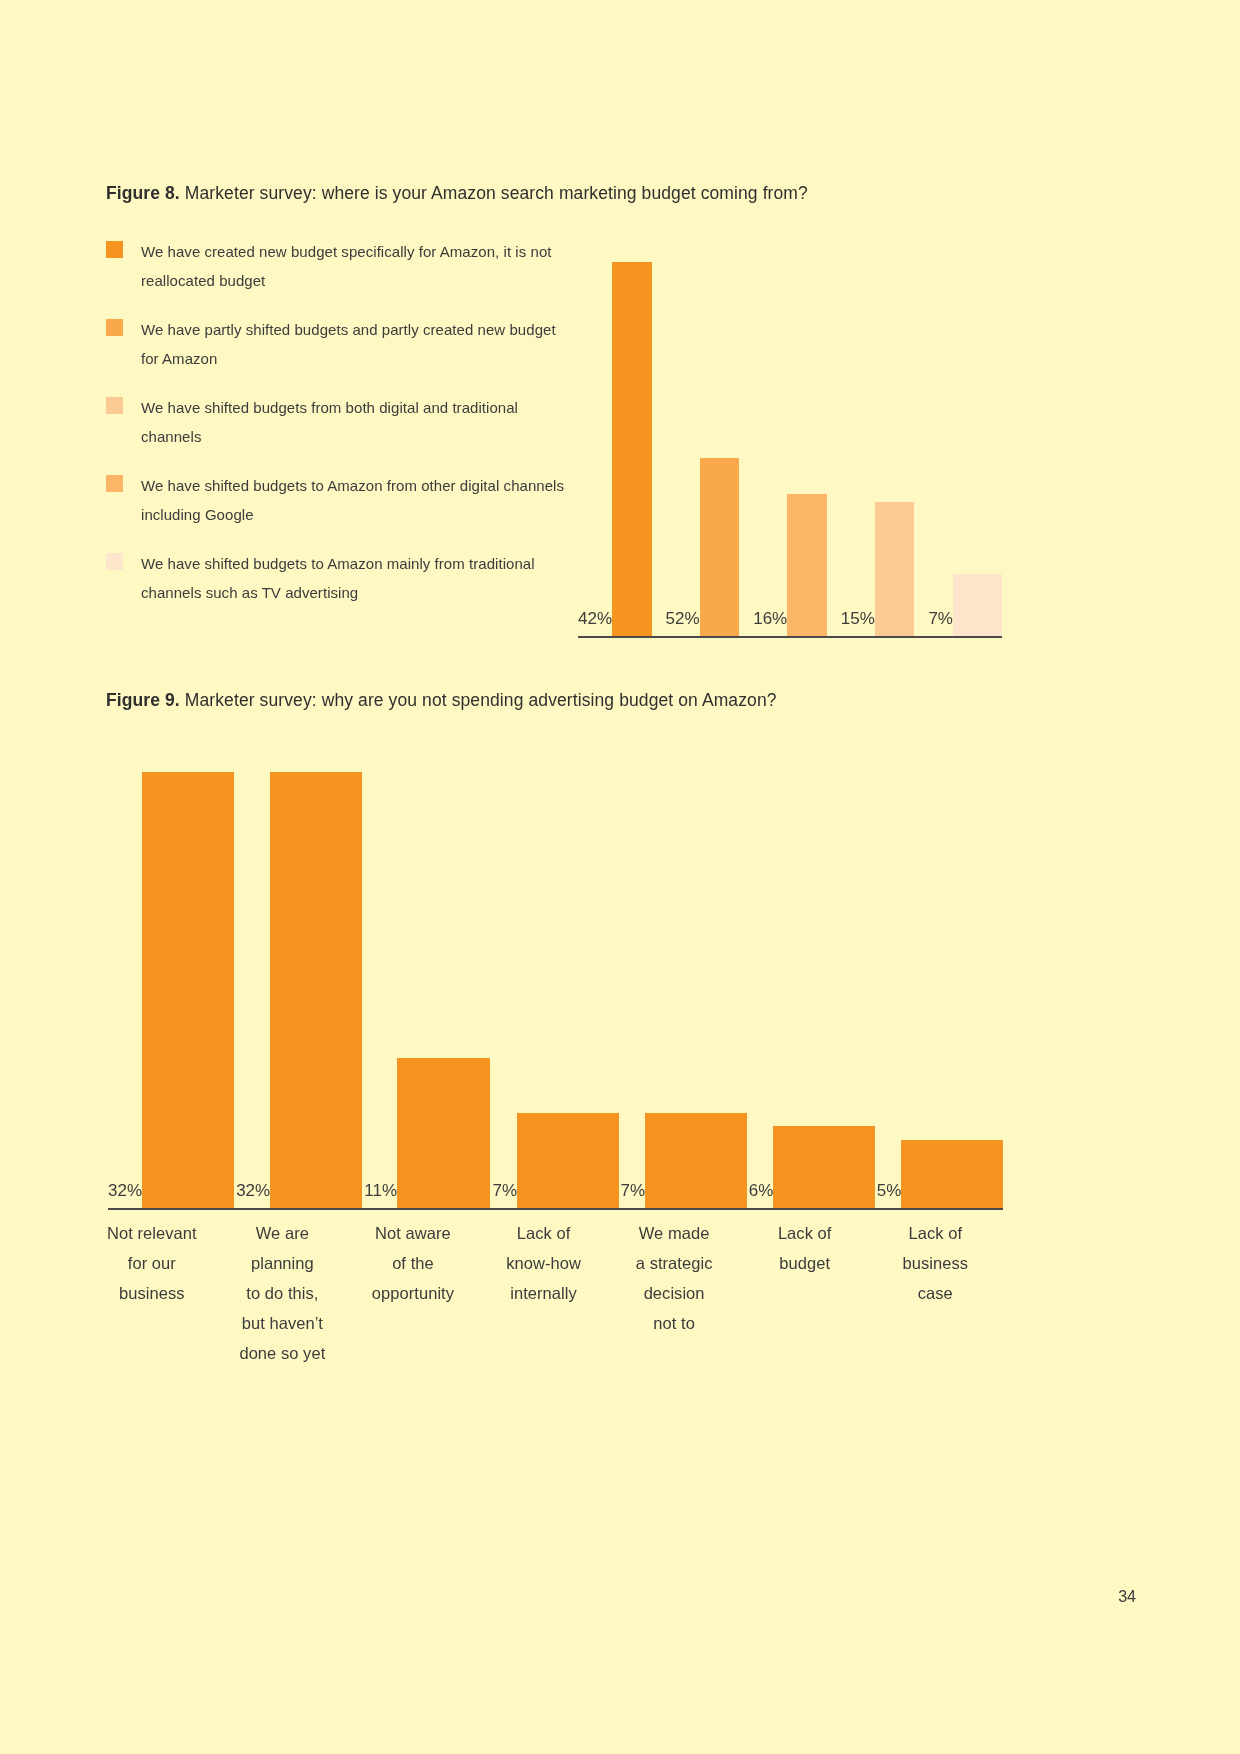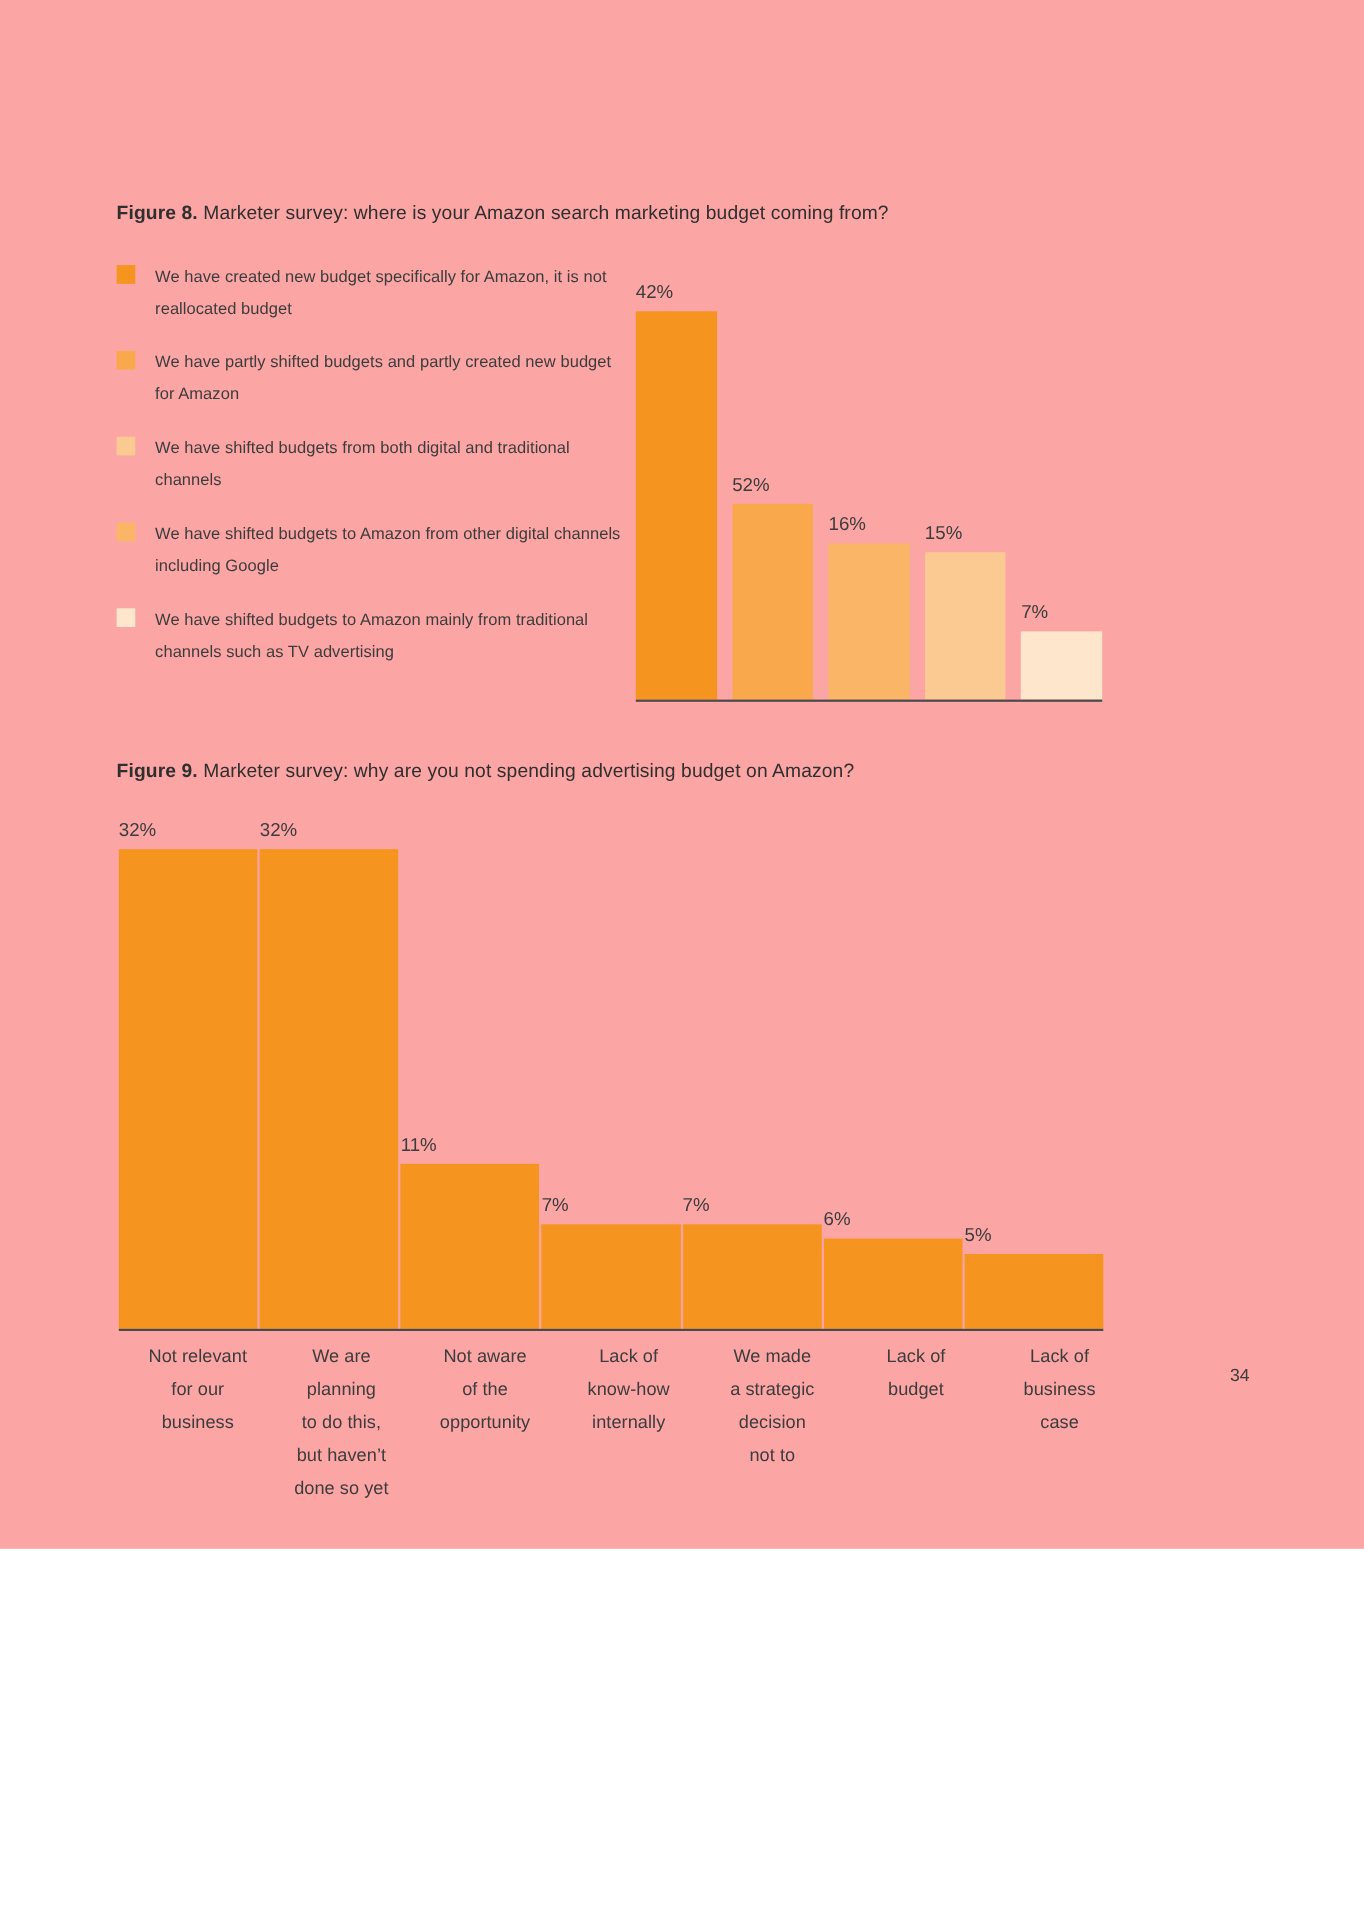--- a/index.html
+++ b/index.html
@@ -3,21 +3,21 @@
 <meta charset="utf-8">
 <style>
   * { box-sizing: border-box; margin: 0; padding: 0; }
   html, body {
     width: 1240px; height: 1754px;
     background: #ffffff;
     font-family: "Liberation Sans", sans-serif;
     color: #3b3b3b;
     overflow: hidden;
   }
-  .page { position: relative; width: 1240px; height: 1408px; background: #fca5a5; }
+  .page { position: relative; width: 1240px; height: 1754px; background: #fef9c3; }
 
   
   .fig-title {
     position: absolute;
     font-size: 17.5px;
     color: #2f2f2f;
     letter-spacing: 0.1px;
     white-space: nowrap;
   }
   .fig-title .lead { font-weight: bold; }
@@ -58,23 +58,22 @@
     left: 0; right: 0; bottom: 2px;
     height: 380px;
     display: flex;
     align-items: flex-end;
     gap: 14px;
   }
   .bar-wrap {
     position: relative;
     flex: 1 1 0;
     display: flex;
-    flex-direction: column;
     justify-content: flex-end;
-    align-items: flex-start;
+    align-items: flex-end;
     height: 100%;
   }
   .bar-value {
     font-size: 17px;
     color: #3c3c3c;
     margin-bottom: 7px;
     white-space: nowrap;
   }
   .bar {
     width: 100%;
@@ -94,21 +93,21 @@
     left: 108px; top: 735px;
     width: 895px; height: 475px;
   }
   #fig9-chart .bars-row {
     height: 470px;
     gap: 2px;
   }
 
   #fig9-labels {
     position: absolute;
-    left: 124px; top: 1218px;
+    left: 96px; top: 1218px;
     width: 895px;
     display: flex;
     gap: 19px;
   }
   .cat-label {
     flex: 1 1 0;
     text-align: center;
     font-size: 16.5px;
     line-height: 30px;
     color: #3c3c3c;

